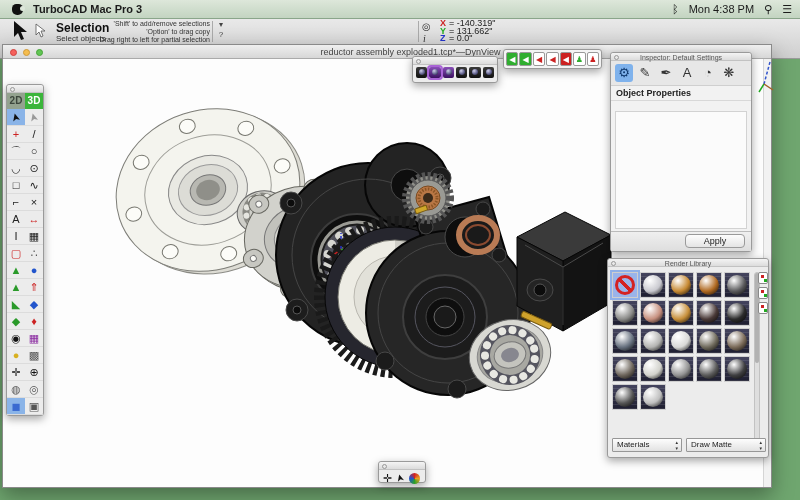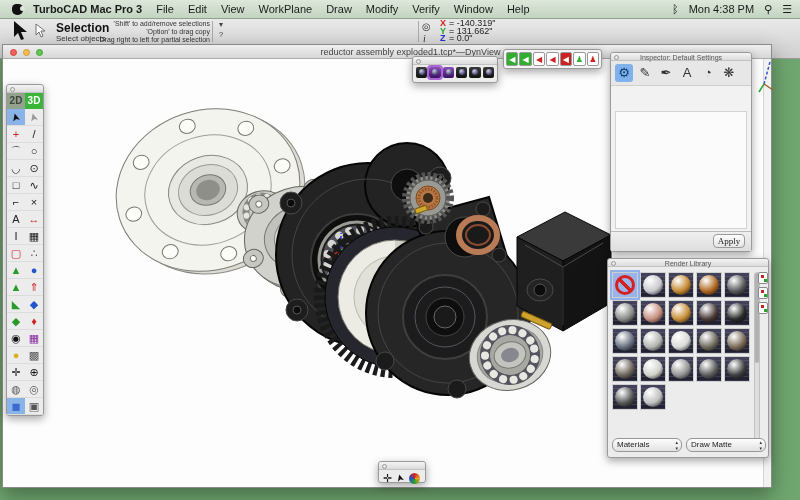--- a/index.html
+++ b/index.html
@@ -84,42 +84,42 @@
     font-size:8px; line-height:13px; overflow:hidden; }
 
   
   .inspector { left:610px; top:52px; width:142px; height:200px; background:#f2f2f2; }
   .insp-tabs { display:flex; gap:3px; padding:3px 4px; background:#e7e7e7; border-bottom:1px solid #cfcfcf; }
   .insp-tab { width:18px; height:18px; text-align:center; font-size:13px; line-height:18px; color:#333; border-radius:3px; }
   .insp-tab.sel { background:#7fb2ec; color:#103a70; }
   .insp-section { font-size:9px; font-weight:bold; color:#222; padding:2px 5px; border-bottom:1px solid #d8d8d8; }
   .insp-body { position:absolute; left:4px; top:58px; right:4px; bottom:22px; background:#fbfbfb; border:1px solid #d2d2d2; }
   .insp-footer { position:absolute; left:0; bottom:0; width:100%; height:20px; background:linear-gradient(#efefef,#dedede); border-top:1px solid #bbb; }
-  .apply-btn { position:absolute; right:6px; bottom:3px; width:32px; height:14px; font-size:9px; line-height:13px; text-align:center;
-    background:linear-gradient(#fdfdfd,#e4e4e4); border:1px solid #9a9a9a; border-radius:4px; color:#222;font-family:Liberation Serif, serif; }
+  .apply-btn { position:absolute; right:6px; bottom:3px; width:60px; height:14px; font-size:9px; line-height:13px; text-align:center;
+    background:linear-gradient(#fdfdfd,#e4e4e4); border:1px solid #9a9a9a; border-radius:4px; color:#222; }
 
   
   .renderlib { left:607px; top:258px; width:162px; height:200px; background:#ececec; }
   .swatch-grid { position:absolute; left:4px; top:13px; width:140px; }
   .sw-row { display:flex; gap:2px; margin-bottom:2px; }
   .sw-cell { width:26px; height:26px; border:1px solid #cfcfcf; position:relative;
     background:repeating-linear-gradient(0deg, rgba(255,255,255,.10) 0 1px, transparent 1px 4px), linear-gradient(#44445e,#1e1e30); }
   .sw-cell.sel { box-shadow:0 0 0 2px #8fb0e8; }
   .sphere { position:absolute; left:2px; top:2px; width:20px; height:20px; border-radius:50%; }
   .prohibit { position:absolute; left:2px; top:2px; width:20px; height:20px; border-radius:50%; border:3px solid #d42222;
     background:linear-gradient(45deg, transparent 42%, #d42222 42% 58%, transparent 58%); }
   .lib-scroll { position:absolute; left:146px; top:13px; width:6px; height:170px; background:#dedede; border:1px solid #c2c2c2; border-radius:3px; }
   .lib-scroll .thumb { position:absolute; left:0; top:0; width:4px; height:90px; background:#b2b2b2; border-radius:3px; margin:0 0 0 0; }
   .lib-btns { position:absolute; left:150px; top:13px; width:11px; }
   .lib-btn { width:10px; height:12px; background:#fff; border:1px solid #8a8a8a; border-radius:2px; margin-bottom:3px; position:relative; }
   .lib-btn i { position:absolute; width:3px; height:3px; }
   .lib-btn .rd { left:2px; top:2px; background:#cc2222; }
   .lib-btn .gn { left:5px; top:6px; background:#22aa22; }
   .lib-drops { position:absolute; left:4px; bottom:5px; width:154px; display:flex; gap:4px; }
-  .dropdown { height:14px; background:linear-gradient(#fdfdfd,#e2e2e2); border:1px solid #979797; border-radius:6px;
+  .dropdown { height:14px; background:linear-gradient(#fdfdfd,#e2e2e2); border:1px solid #979797; border-radius:1px;
     font-size:8px; line-height:12px; padding:0 4px; color:#222; position:relative; }
   .dropdown .arrows { position:absolute; right:3px; top:0px; font-size:5px; line-height:6px; color:#333; }
   .dd-materials { width:70px; }
   .dd-type { width:80px; }
 
   
   .navpal { left:378px; top:461px; width:48px; height:22px; }
   .nav-row { display:flex; gap:4px; padding:2px 4px; align-items:center; }
   .nav-ico { font-size:11px; line-height:12px; color:#111; }
   .nav-arrow { display:inline-block; transform:rotate(-105deg); font-size:10px; }
@@ -131,21 +131,20 @@
 
   
   .assembly { position:absolute; left:85px; top:85px; }
 </style>
 </head>
 <body>
 
 <div class="menubar">
   <span class="apple"></span>
   <span class="appname">TurboCAD Mac Pro 3</span>
-  <span id="menus"><span class="menu">File</span><span class="menu">Edit</span><span class="menu">View</span><span class="menu">WorkPlane</span><span class="menu">Draw</span><span class="menu">Modify</span><span class="menu">Verify</span><span class="menu">Window</span><span class="menu">Help</span></span>
   <span class="spacer"></span>
   <span class="stat">ᛒ</span>
   <span class="stat time">Mon 4:38 PM</span>
   <span class="stat">⚲</span>
   <span class="stat">☰</span>
 </div>
 
 <div class="optionsbar">
   <svg class="cursor-ico" width="40" height="22">
     <polygon points="4,1 4,17 8,13 11,20 14,19 11,12 17,12" fill="#111"></polygon>
@@ -472,20 +471,21 @@
     <span class="pal-title">Inspector: Default Settings</span>
   </div>
   <div class="insp-tabs" id="inspTabs">
       <span class="insp-tab sel">⚙</span>
       <span class="insp-tab">✎</span>
       <span class="insp-tab">✒</span>
       <span class="insp-tab">A</span>
       <span class="insp-tab">◔</span>
       <span class="insp-tab">❋</span>
     </div>
+  <div class="insp-section">Object Properties</div>
   <div class="insp-body"></div>
   <div class="insp-footer">
     <div class="apply-btn">Apply</div>
   </div>
 </div>
 
 <div class="palette renderlib">
   <div class="pal-head">
     <span class="dot"></span>
     <span class="pal-title">Render Library</span>

